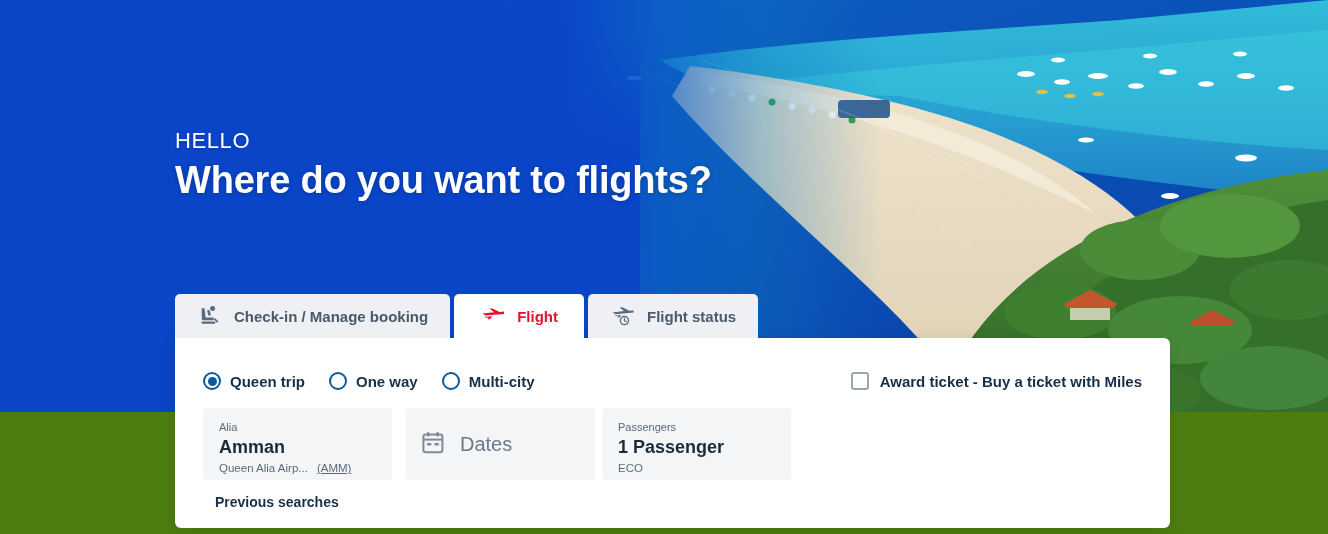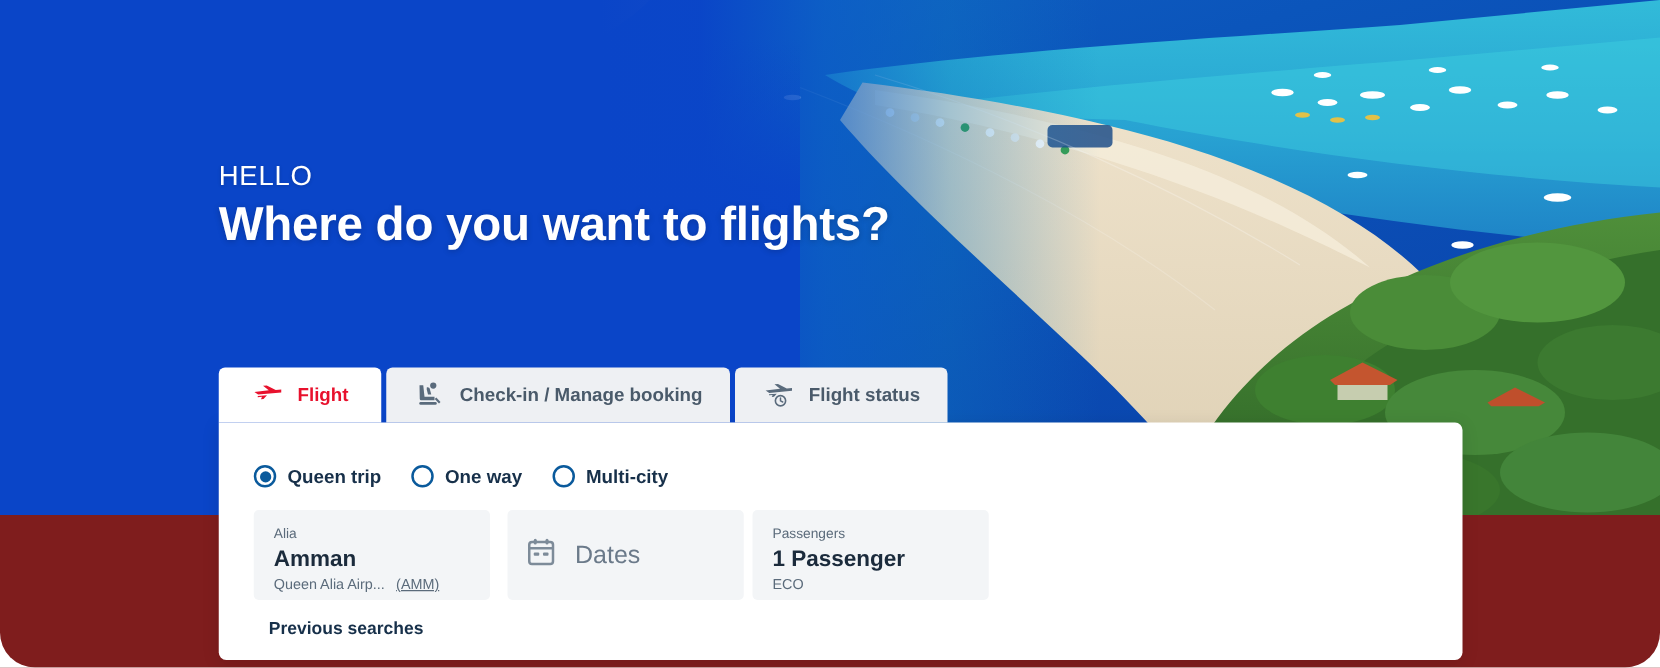--- a/index.html
+++ b/index.html
@@ -2,21 +2,21 @@
 <html><head>
 <meta charset="utf-8">
 <style>
   * { box-sizing: border-box; margin: 0; padding: 0; }
   html, body {
     width: 1328px; height: 534px;
     font-family: "Liberation Sans", sans-serif;
     background: #ffffff;
     overflow: hidden;
   }
-  #root { position: relative; width: 1328px; height: 534px; background:#7f1d1d;border-radius:28px; }
+  #root { position: relative; width: 1328px; height: 534px; background:#4d7c0f; }
 
   
   .hero {
     position: absolute; left: 0; top: 0; width: 1328px; height: 412px;
     overflow: hidden;
   }
   .hero-photo { position:absolute; inset:0; }
   .hero-photo svg { display:block; width:1328px; height:412px; }
 
   
@@ -249,43 +249,43 @@
     <div class="hero-overlay-top"></div>
 
     <div class="hero-text">
       <div class="hello">HELLO</div>
       <div class="headline">Where do you want to flights?</div>
     </div>
   </div>
 
   <div class="tabs">
 
-    <div class="tab active">
-      <span class="ticon">
-        <svg width="24" height="16" viewBox="0 0 24 16" xmlns="http://www.w3.org/2000/svg">
-          <path d="M1.5 5.6 L13 4.2 L8.4 0.6 L11.4 0.4 L18.6 3.9 L23 3.6 L23 5.9 L4.5 7.6 Z" fill="#e8112d"></path>
-          <path d="M4.2 8.8 L11.6 8.2 L8.8 11.2 L6.8 11.3 L7.6 9.4 L4.2 9.7 Z" fill="#e8112d"></path>
-        </svg>
-      </span>
-      <span>Flight</span>
-    </div>
-
     <div class="tab">
       <span class="ticon">
         <svg width="22" height="22" viewBox="0 0 22 22" xmlns="http://www.w3.org/2000/svg">
           <circle cx="13.6" cy="3.4" r="2.5" fill="#5a6b7c"></circle>
           <path d="M2.6 3.2 L5.6 3.2 L6.6 12.4 L14.6 12.4 L14.6 15.2 L4.2 15.2 C3.4 15.2 2.9 14.7 2.8 13.9 Z" fill="#5a6b7c"></path>
           <path d="M8.4 5.0 C9.6 4.6 10.6 5.2 10.9 6.3 L12.0 10.5 L9.4 10.5 L8.4 6.6 Z" fill="#5a6b7c"></path>
           <path d="M16.0 13.0 L19.4 16.6 L18.2 17.8 L14.8 14.2 Z" fill="#5a6b7c"></path>
           <rect x="2.4" y="16.6" width="14" height="2.2" rx="1.1" fill="#5a6b7c"></rect>
         </svg>
       </span>
       <span>Check-in / Manage booking</span>
     </div>
 
+    <div class="tab active">
+      <span class="ticon">
+        <svg width="24" height="16" viewBox="0 0 24 16" xmlns="http://www.w3.org/2000/svg">
+          <path d="M1.5 5.6 L13 4.2 L8.4 0.6 L11.4 0.4 L18.6 3.9 L23 3.6 L23 5.9 L4.5 7.6 Z" fill="#e8112d"></path>
+          <path d="M4.2 8.8 L11.6 8.2 L8.8 11.2 L6.8 11.3 L7.6 9.4 L4.2 9.7 Z" fill="#e8112d"></path>
+        </svg>
+      </span>
+      <span>Flight</span>
+    </div>
+
     <div class="tab">
       <span class="ticon">
         <svg width="24" height="20" viewBox="0 0 24 20" xmlns="http://www.w3.org/2000/svg">
           <path d="M1.5 6.4 L13 5.0 L8.6 1.4 L11.4 1.2 L18.4 4.7 L22.6 4.4 L22.6 6.6 L4.4 8.3 Z" fill="#5a6b7c"></path>
           <path d="M4.2 9.4 L10.4 8.9 L8.2 11.4 L6.4 11.5 L7.1 10.0 L4.2 10.2 Z" fill="#5a6b7c"></path>
           <circle cx="13.4" cy="14.6" r="4.1" fill="none" stroke="#5a6b7c" stroke-width="1.3"></circle>
           <path d="M13.4 12.4 L13.4 14.7 L15.2 15.6" stroke="#5a6b7c" stroke-width="1.2" fill="none" stroke-linecap="round"></path>
         </svg>
       </span>
       <span>Flight status</span>
@@ -306,20 +306,24 @@
           <span class="dot"></span>
           <span class="rlabel">One way</span>
         </div>
 
         <div class="radio">
           <span class="dot"></span>
           <span class="rlabel">Multi-city</span>
         </div>
       </div>
 
+      <div class="award">
+        <span class="box"></span>
+        <span class="alabel">Award ticket - Buy a ticket with Miles</span>
+      </div>
     </div>
 
     <div class="fields">
 
       <div class="field f-from">
         <div class="f-label">Alia</div>
         <div class="f-value">Amman</div>
         <div class="f-sub">
           <span>Queen Alia Airp...</span><span class="code">(AMM)</span>
         </div>

